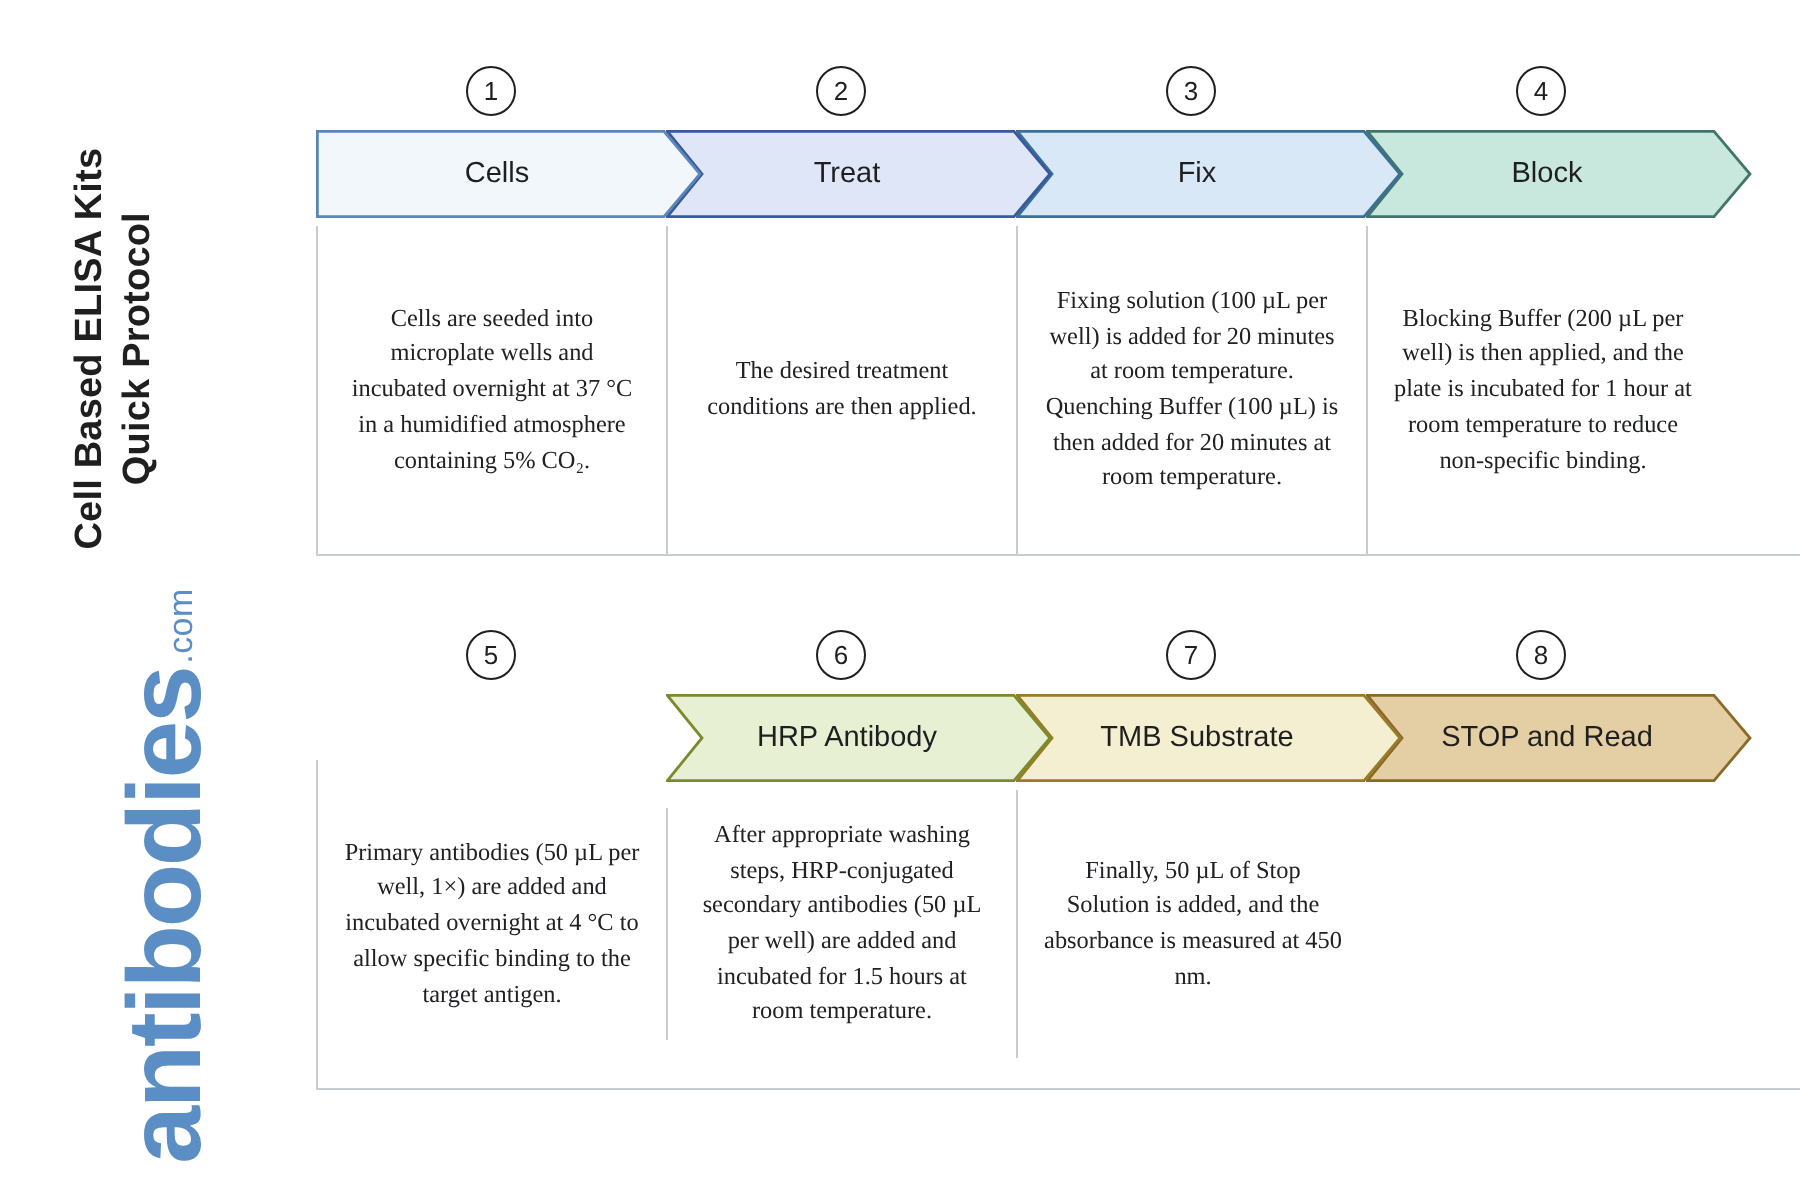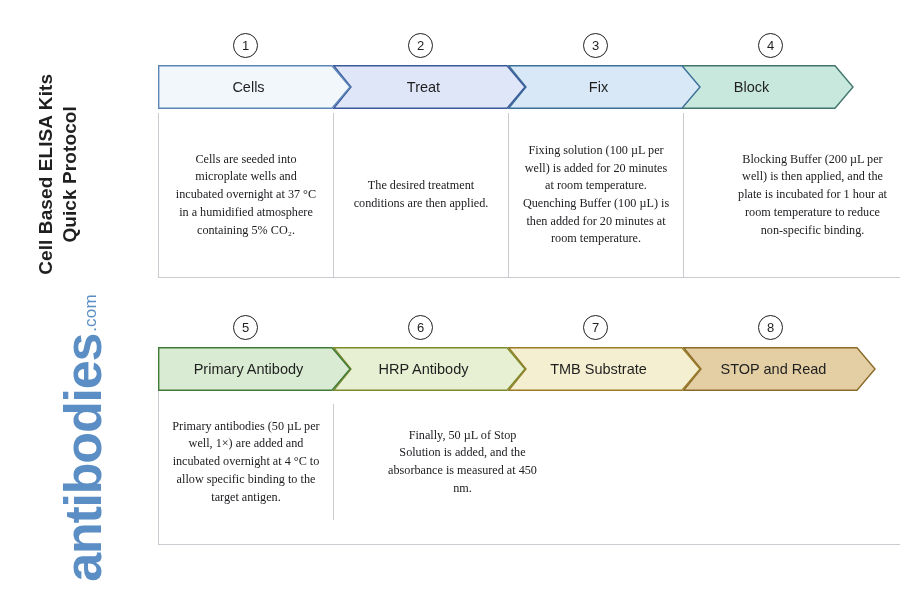--- a/index.html
+++ b/index.html
@@ -154,21 +154,21 @@
 
   .desc-cell {
     width: 175px;
     box-sizing: border-box;
     border-right: 1px solid #c8cbcf;
     padding: 14px 12px;
     display: flex;
     align-items: center;
     justify-content: center;
   }
-  .desc-cell:last-child { border-right: none; margin-left: 41px; }
+  .desc-cell:last-child { border-right: none; }
   .desc-text {
     font-size: 12.2px;
     line-height: 1.45;
     text-align: center;
     color: #202124;
   }
 </style>
 </head>
 <body>
 
@@ -207,21 +207,21 @@
       <span class="chevron-label">Treat</span>
     </div>
 
     <div class="chevron" style="left:350px;width:193px;z-index:2">
       <svg viewBox="0 0 193 44" preserveAspectRatio="none">
         <polygon points="0.7,0.7 174,0.7 192,22 174,43.3 0.7,43.3 18,22" fill="#d8e8f6" stroke="#3b6f97" stroke-width="1.4"></polygon>
       </svg>
       <span class="chevron-label">Fix</span>
     </div>
 
-    <div class="chevron" style="left:503px;width:193px;z-index:1">
+    <div class="chevron" style="left:525px;width:193px;z-index:1">
       <svg viewBox="0 0 193 44" preserveAspectRatio="none">
         <polygon points="0.7,0.7 174,0.7 192,22 174,43.3 0.7,43.3 18,22" fill="#c9e8dd" stroke="#41756c" stroke-width="1.4"></polygon>
       </svg>
       <span class="chevron-label">Block</span>
     </div>
   </div>
 </div>
 
 <div class="desc-table" id="desc-table-1">
   <div class="desc-cell">
@@ -240,26 +240,20 @@
 
 <div class="flow-row" id="flow-row-2">
   <div class="badge-strip">
     <div class="step-badge" style="left:87px">5</div>
     <div class="step-badge" style="left:262px">6</div>
     <div class="step-badge" style="left:437px">7</div>
     <div class="step-badge" style="left:612px">8</div>
   </div>
 
   <div class="chevron-strip">
-    <div class="chevron" style="left:0px;width:193px;z-index:4">
-      <svg viewBox="0 0 193 44" preserveAspectRatio="none">
-        <polygon points="0.7,0.7 174,0.7 192,22 174,43.3 0.7,43.3" fill="#d9ecd3" stroke="#3f7a37" stroke-width="1.4"></polygon>
-      </svg>
-      <span class="chevron-label">Primary Antibody</span>
-    </div>
 
     <div class="chevron" style="left:175px;width:193px;z-index:3">
       <svg viewBox="0 0 193 44" preserveAspectRatio="none">
         <polygon points="0.7,0.7 174,0.7 192,22 174,43.3 0.7,43.3 18,22" fill="#e8f0d4" stroke="#7c8a2c" stroke-width="1.4"></polygon>
       </svg>
       <span class="chevron-label">HRP Antibody</span>
     </div>
 
     <div class="chevron" style="left:525px;width:193px;z-index:1">
       <svg viewBox="0 0 193 44" preserveAspectRatio="none">
@@ -275,15 +269,18 @@
       <span class="chevron-label">TMB Substrate</span>
     </div>
   </div>
 </div>
 
 <div class="desc-table" id="desc-table-2">
   <div class="desc-cell">
     <div class="desc-text">Primary antibodies (50 µL per well, 1×) are added and incubated overnight at 4 °C to allow specific binding to the target antigen.</div>
   </div>
   <div class="desc-cell">
+    <div class="desc-text">After appropriate washing steps, HRP-conjugated secondary antibodies (50 µL per well) are added and incubated for 1.5 hours at room temperature.</div>
+  </div>
+  <div class="desc-cell">
     <div class="desc-text">Finally, 50 µL of Stop Solution is added, and the absorbance is measured at 450 nm.</div>
   </div>
 </div>
 
 </body></html>

